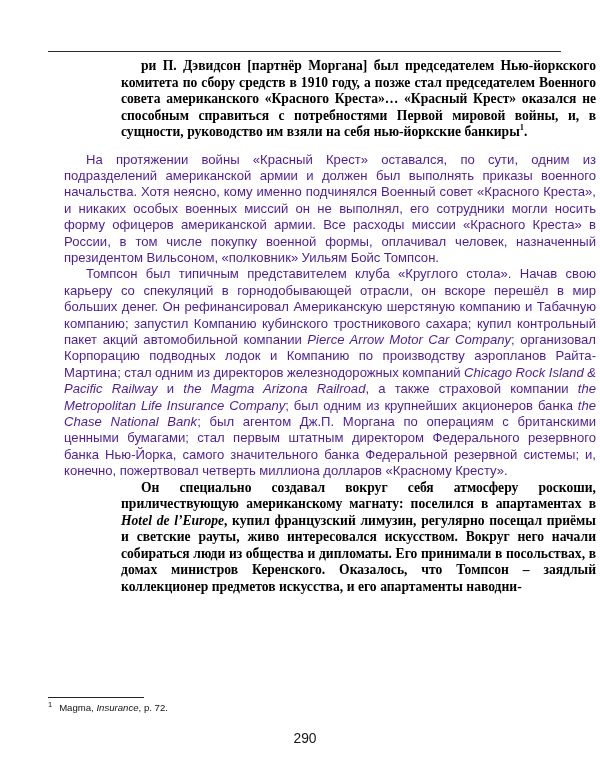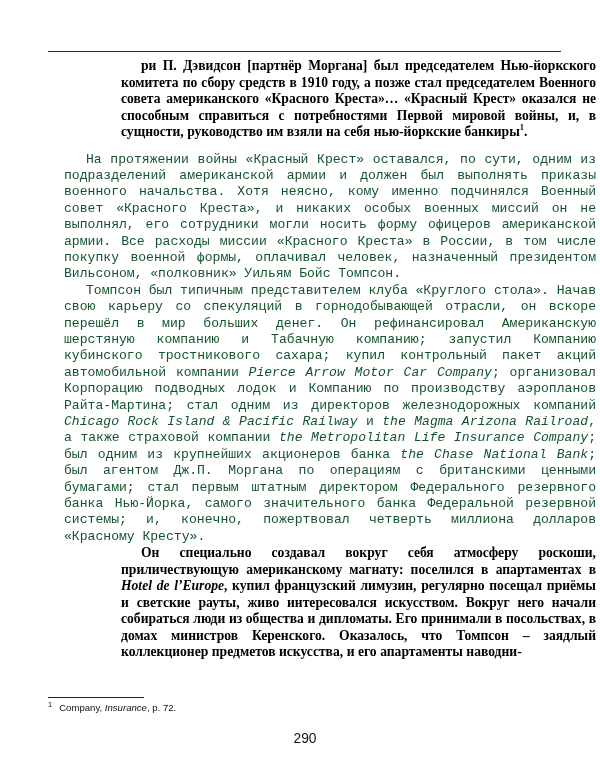--- a/index.html
+++ b/index.html
@@ -49,26 +49,26 @@
   .column {
     position: absolute;
     left: 64px;
     top: 58px;
     width: 532px;
   }
 
   
   p.body {
     margin: 0 0 0 0;
-    font-family: Liberation Mono, monospace;
+    font-family: Liberation Sans, sans-serif;
     font-size: 13.1px;
     line-height: 16.4px;
     text-align: justify;
     text-indent: 22px;
-    color: #14532d;
+    color: #4c1d95;
     word-spacing: -0.2px;
   }
   p.body.gap {
     margin-top: 11px;
   }
   p.body i, p.body em {
     font-style: italic;
   }
 
   
@@ -152,17 +152,17 @@
 
     <p class="body"><span>Томпсон был типичным представителем клуба «Круглого стола». Начав свою карьеру со спекуляций в горнодобывающей отрасли, он вскоре перешёл в мир больших денег. Он рефинансировал Американскую шерстяную компанию и Табачную компанию; запустил Компанию кубинского тростникового сахара; купил контрольный пакет акций автомобильной компании </span><i>Pierce Arrow Motor Car Company</i><span>; организовал Корпорацию подводных лодок и Компанию по производству аэропланов Райта-Мартина; стал одним из директоров железнодорожных компаний </span><i>Chicago Rock Island &amp; Pacific Railway</i><span> и </span><i>the Magma Arizona Railroad</i><span>, а также страховой компании </span><i>the Metropolitan Life Insurance Company</i><span>; был одним из крупнейших акционеров банка </span><i>the Chase National Bank</i><span>; был агентом Дж.П. Моргана по операциям с британскими ценными бумагами; стал первым штатным директором Федерального резервного банка Нью-Йорка, самого значительного банка Федеральной резервной системы; и, конечно, пожертвовал четверть миллиона долларов «Красному Кресту».</span></p>
 
 
     <p class="quote quote-block-2"><span>Он специально создавал вокруг себя атмосферу роскоши, приличествующую американскому магнату: поселился в апартаментах в </span><i>Hotel de l’Europe</i><span>, купил французский лимузин, регулярно посещал приёмы и светские рауты, живо интересовался искусством. Вокруг него начали собираться люди из общества и дипломаты. Его принимали в посольствах, в домах министров Керенского. Оказалось, что Томпсон – заядлый коллекционер предметов искусства, и его апартаменты наводни-</span></p>
 
   </div>
 
   <div class="footnote-rule"></div>
 
-  <div class="footnote"><span class="fn-num">1</span><span>Company,</span> <i>Insurance</i><span>, p. 72.</span></div>
+  <div class="footnote"><span class="fn-num">1</span><span>Magma,</span> <i>Insurance</i><span>, p. 72.</span></div>
 
   <div class="folio">290</div>
 
 </div>
 
 </body></html>

